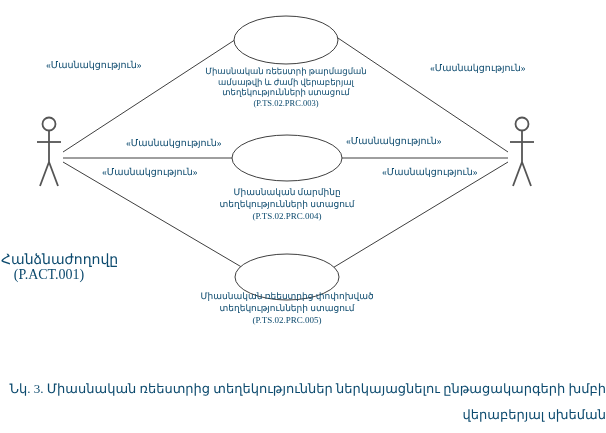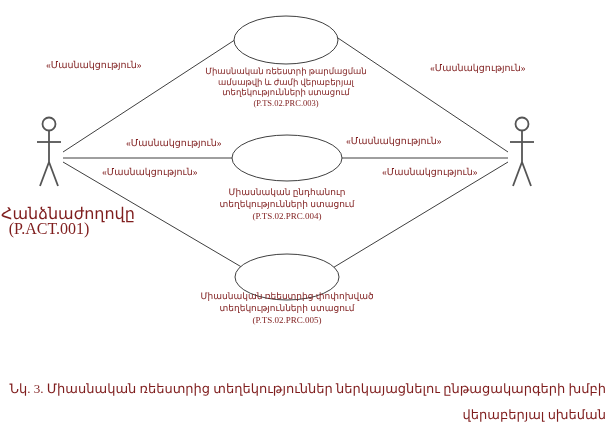--- a/index.html
+++ b/index.html
@@ -1,20 +1,20 @@
 <!DOCTYPE html>
 <html><head>
 <meta charset="utf-8">
 <style>
   html,body{margin:0;padding:0;background:#ffffff;}
   #stage{position:relative;width:606px;height:433px;background:#ffffff;
-         font-family:"Liberation Serif",serif;color:#7f1d1d;overflow:hidden;}
+         font-family:"Liberation Serif",serif;color:#0c4a6e;overflow:hidden;}
   #stage svg{position:absolute;left:0;top:0;}
   .uc-lbl{position:absolute;text-align:center;font-size:8.5px;line-height:10.5px;}
-  .actor-lbl{position:absolute;text-align:center;font-size:16px;line-height:15px;}
+  .actor-lbl{position:absolute;text-align:center;font-size:14px;line-height:15px;margin-top:46px;}
   .edge-lbl{position:absolute;font-size:9.5px;line-height:11px;white-space:nowrap;}
   .caption{position:absolute;left:0;width:606px;text-align:right;font-size:13px;line-height:16px;}
 </style>
 </head>
 <body>
 
 <div id="stage">
 
   <svg width="606" height="433" viewBox="0 0 606 433">
 
@@ -49,21 +49,21 @@
   </svg>
 
   <div class="uc-lbl" style="left:181px;top:66px;width:210px">
     <div>Միասնական ռեեստրի թարմացման</div>
     <div>ամսաթվի և ժամի վերաբերյալ</div>
     <div>տեղեկությունների ստացում</div>
     <div>(P.TS.02.PRC.003)</div>
   </div>
 
   <div class="uc-lbl" style="left:182px;top:186px;width:210px;font-size:9px;line-height:12px">
-    <div>Միասնական ընդհանուր</div>
+    <div>Միասնական մարմինը</div>
     <div>տեղեկությունների ստացում</div>
     <div>(P.TS.02.PRC.004)</div>
   </div>
 
   <div class="uc-lbl" style="left:182px;top:290px;width:210px;font-size:9px;line-height:12px">
     <div>Միասնական ռեեստրից փոփոխված</div>
     <div>տեղեկությունների ստացում</div>
     <div>(P.TS.02.PRC.005)</div>
   </div>
 

